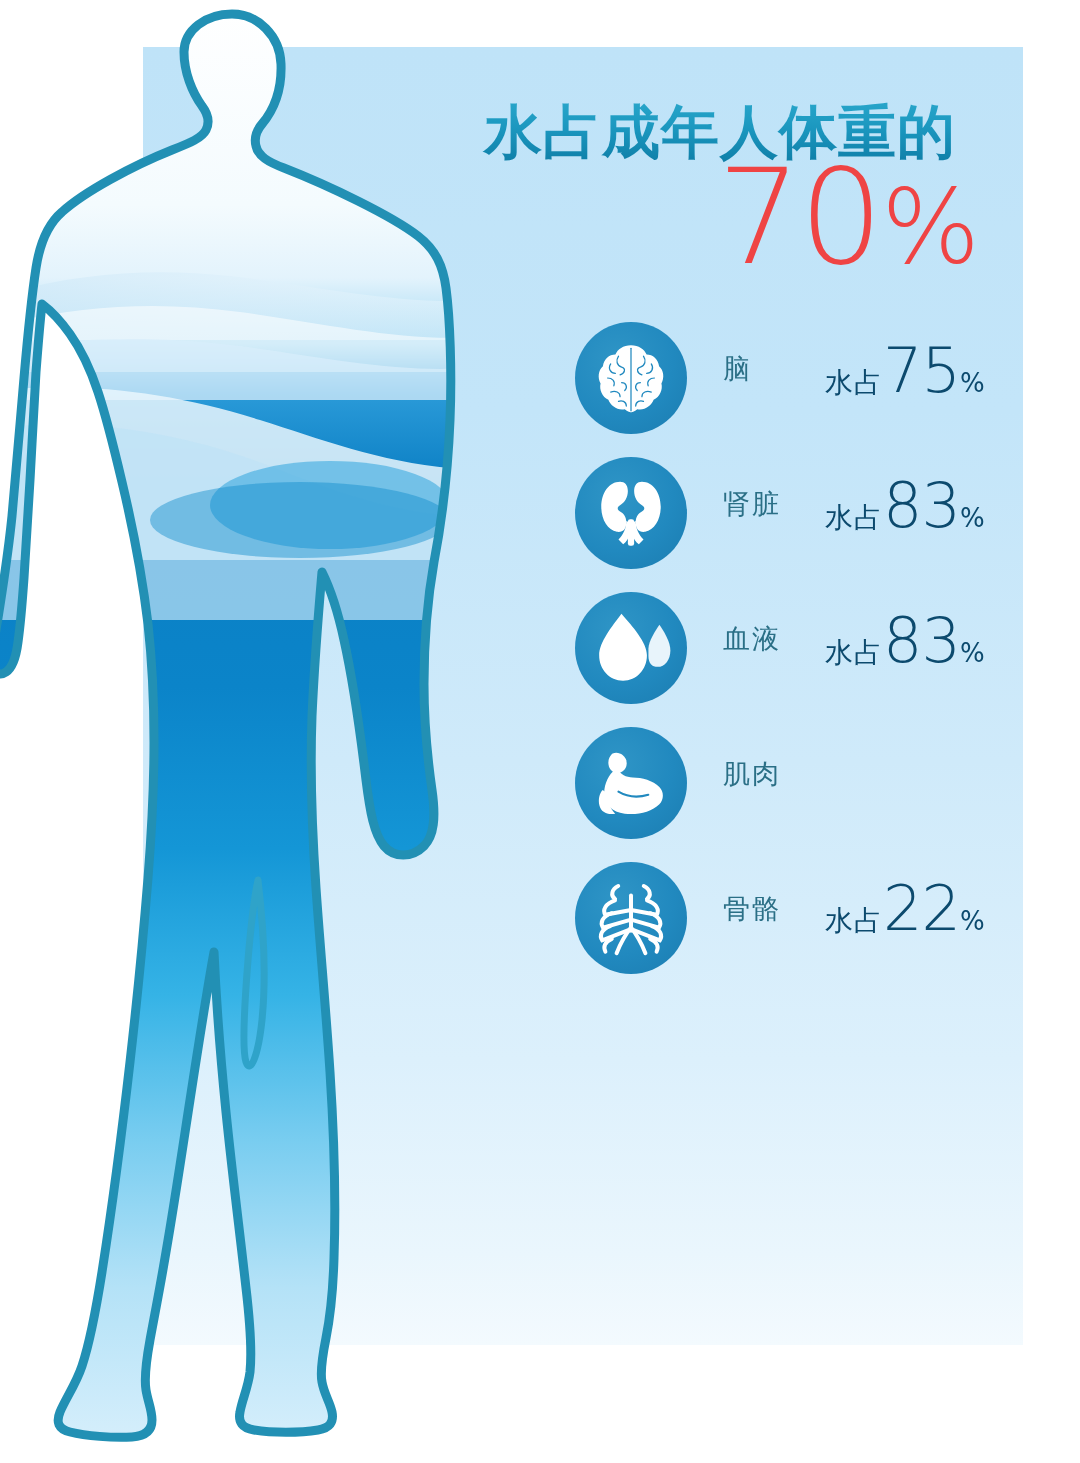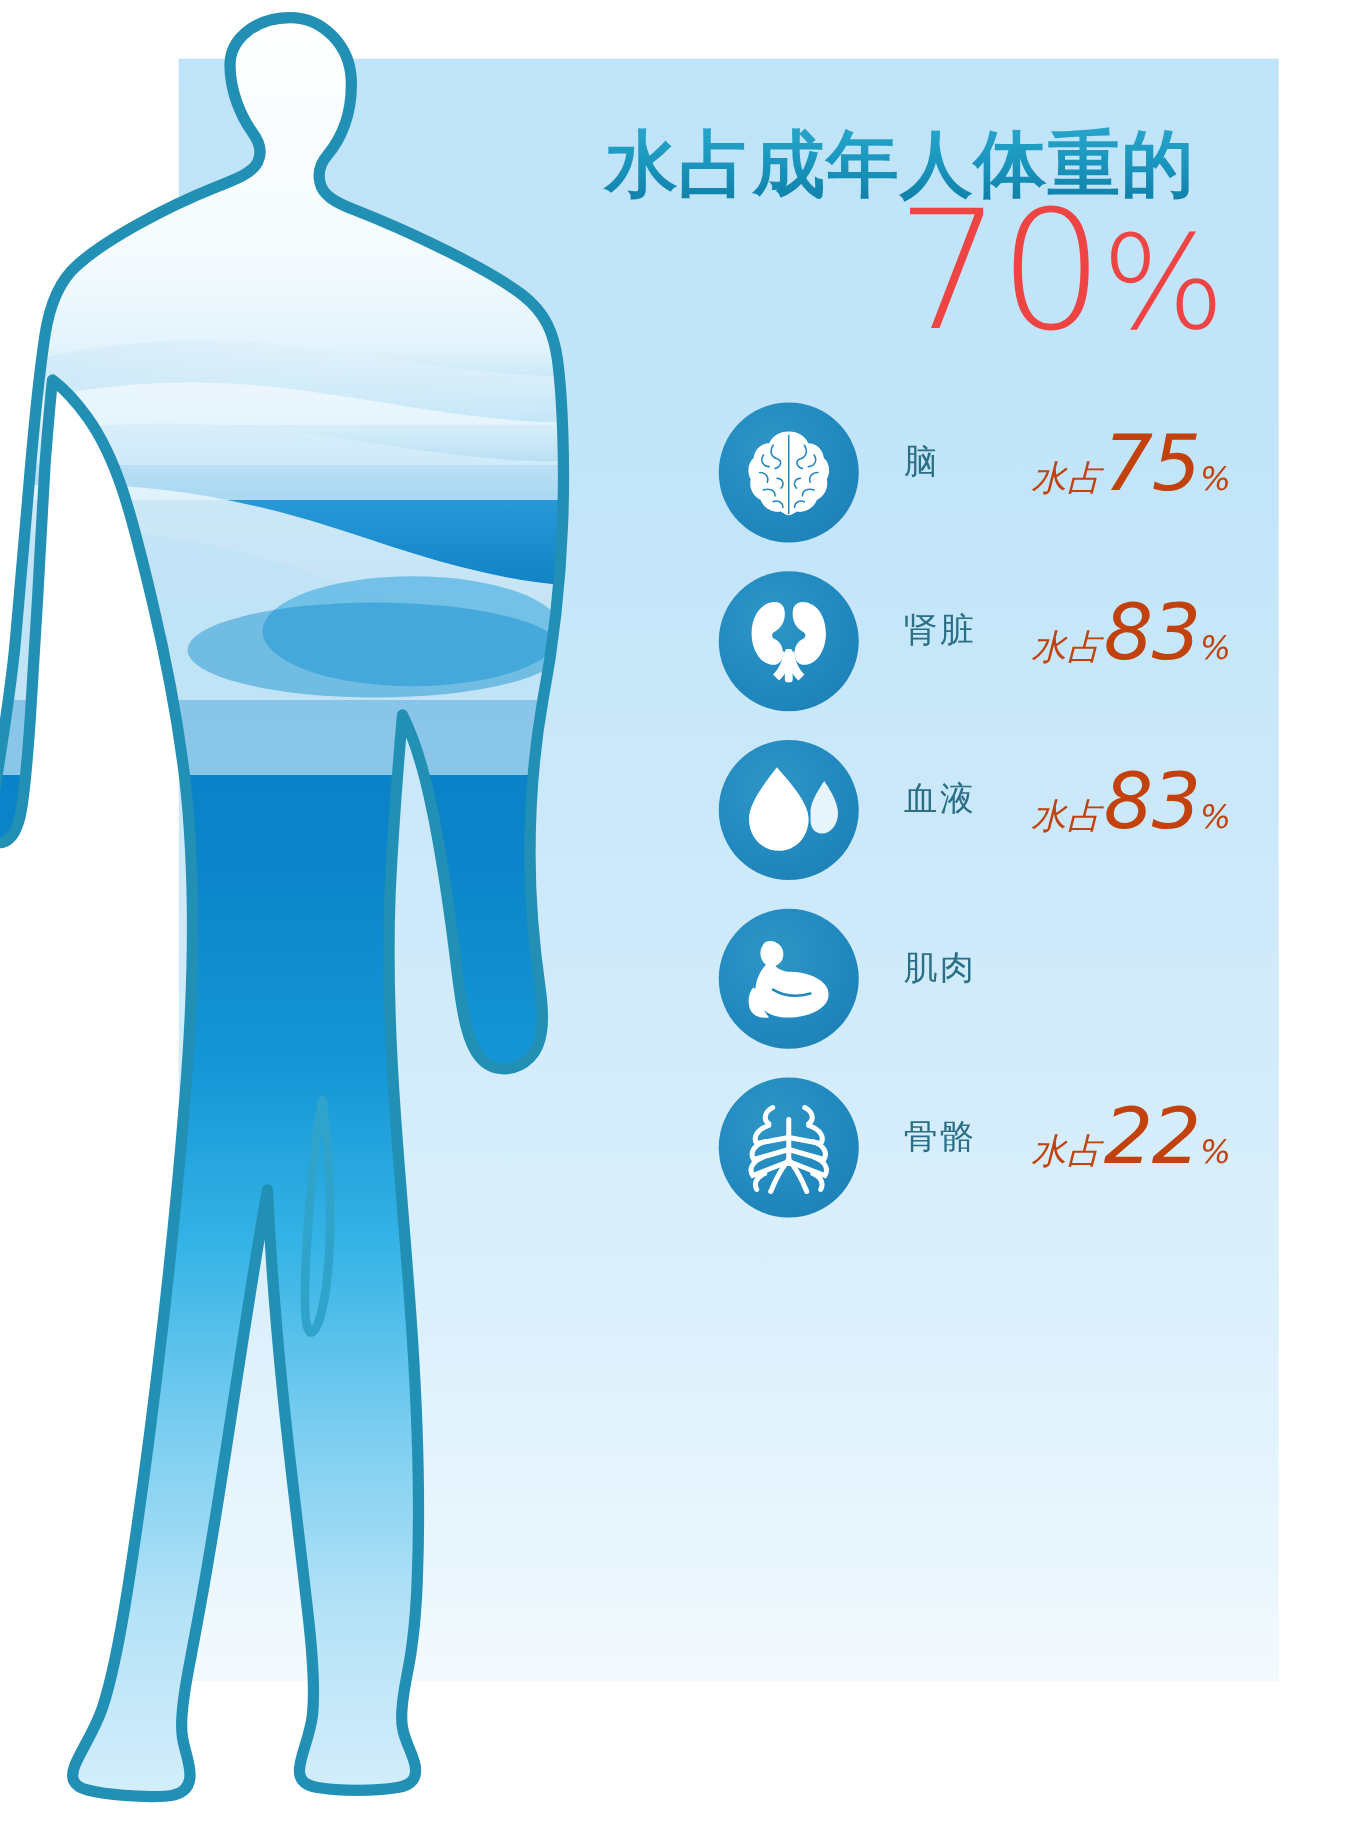--- a/index.html
+++ b/index.html
@@ -45,21 +45,21 @@
     background:radial-gradient(circle at 38% 34%,#2f95c6 0%,#2189bf 55%,#1b7cb0 100%);
     overflow:hidden;
   }
   .badge svg{position:absolute;left:50%;top:50%;transform:translate(-50%,-50%);}
   .organ{
     position:absolute;left:148px;top:30px;width:110px;
     font-size:27px;line-height:34px;color:#2a6f86;letter-spacing:2px;
   }
   .pct{
     position:absolute;left:250px;top:14px;width:190px;
-    white-space:nowrap;color:#c2410c;font-style:italic;
+    white-space:nowrap;color:#0c4a6e;
   }
   .pct .lbl{font-size:28px;letter-spacing:1px;vertical-align:baseline;}
   .pct .num{
     font-size:62px;font-weight:200;letter-spacing:-1px;
     font-family:"DejaVu Sans",sans-serif;vertical-align:baseline;
   }
   .pct .sym{font-size:26px;font-family:"DejaVu Sans",sans-serif;vertical-align:baseline;}
   .row.r1 .pct{top:12px}.row.r2 .pct{top:12px}.row.r3 .pct{top:12px}
   .row.r4 .pct{top:12px}.row.r5 .pct{top:12px}.row.r6 .pct{top:10px}
   .row.r7 .pct{top:10px}

